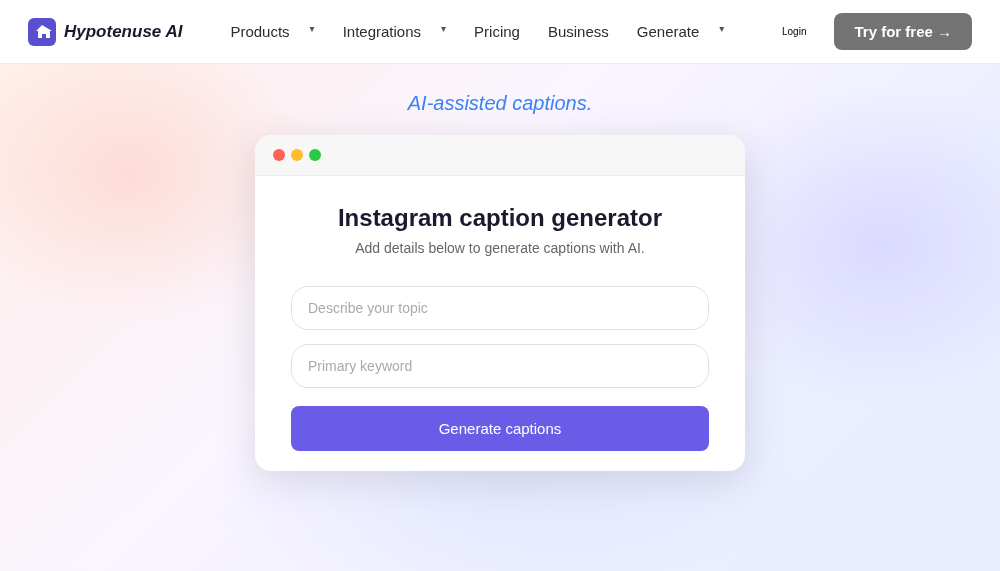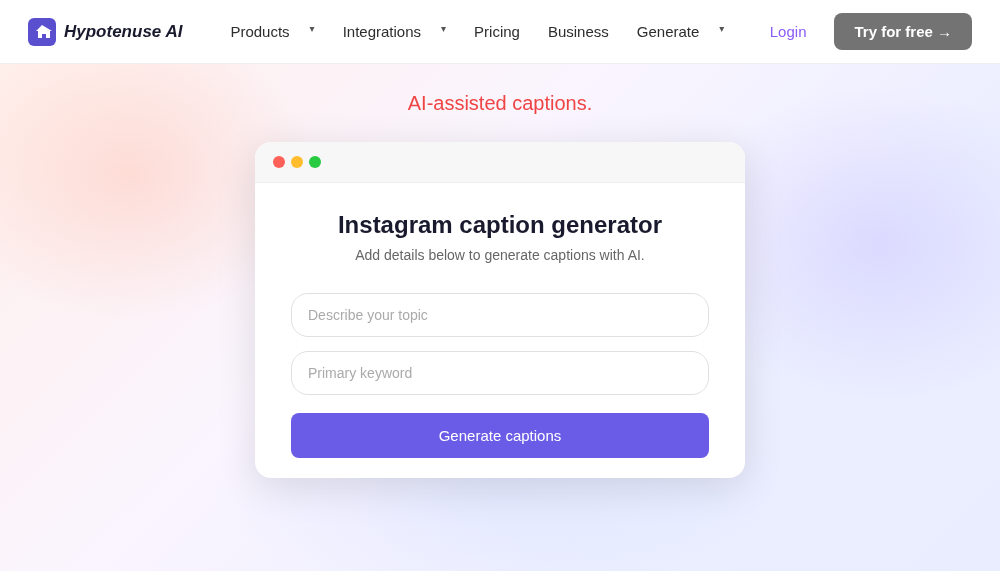--- a/index.html
+++ b/index.html
@@ -56,22 +56,22 @@
     .chevron {
       font-size: 10px;
       color: #555;
     }
     .nav-right {
       display: flex;
       align-items: center;
       gap: 16px;
     }
     .login-btn {
-      font-size: 15px;
-      color: #8b5cf6;
+      font-size: 10px;
+      color: #000000;
       cursor: pointer;
       padding: 6px 12px;
     }
     .try-btn {
       background: #737373;
       color: #fff;
       border: none;
       border-radius: 8px;
       padding: 10px 20px;
       font-size: 15px;
@@ -134,23 +134,24 @@
       bottom: -20px;
       left: 50%;
       transform: translateX(-50%);
       z-index: 0;
     }
 
     .hero-subtitle {
       position: relative;
       z-index: 1;
       font-size: 20px;
-      color: #ef4444;
+      color: #3b82f6;
       margin-top: 28px;
-      margin-bottom: 27px;
+      margin-bottom: 20px;
+      font-style: italic;
     }
 
     
     .card {
       position: relative;
       z-index: 2;
       background: #fff;
       border-radius: 16px;
       box-shadow: 0 8px 40px rgba(0,0,0,0.12);
       width: 490px;

